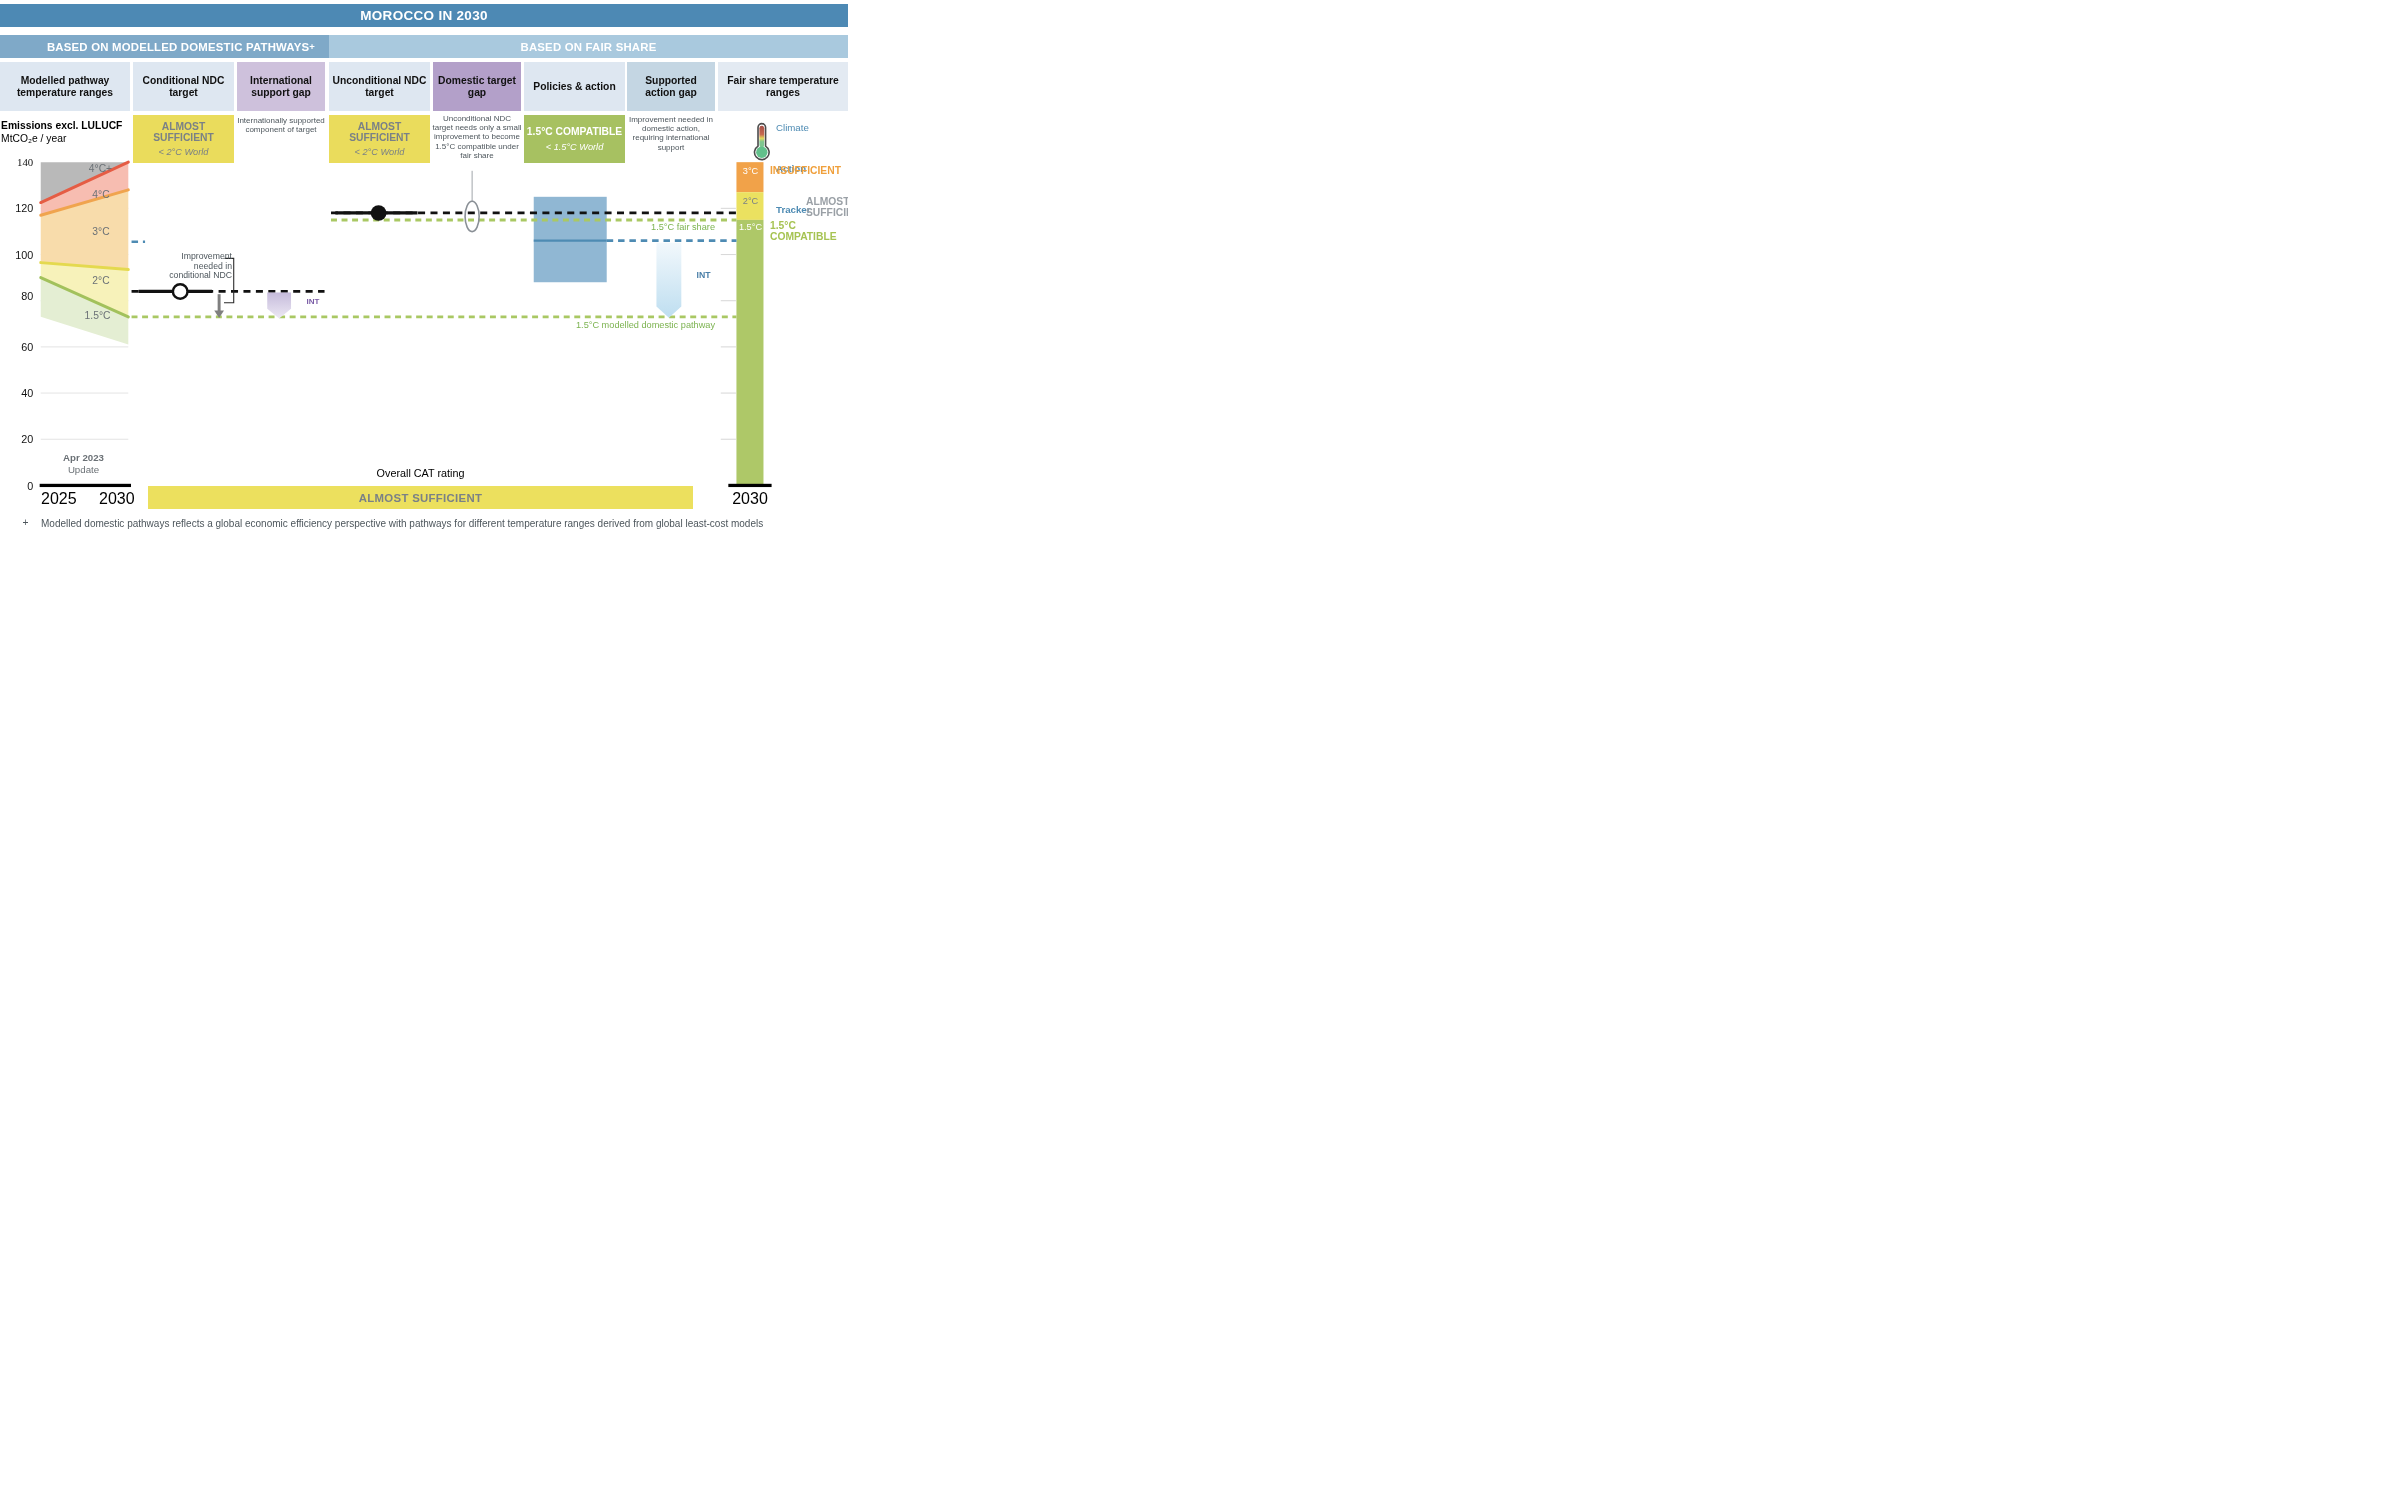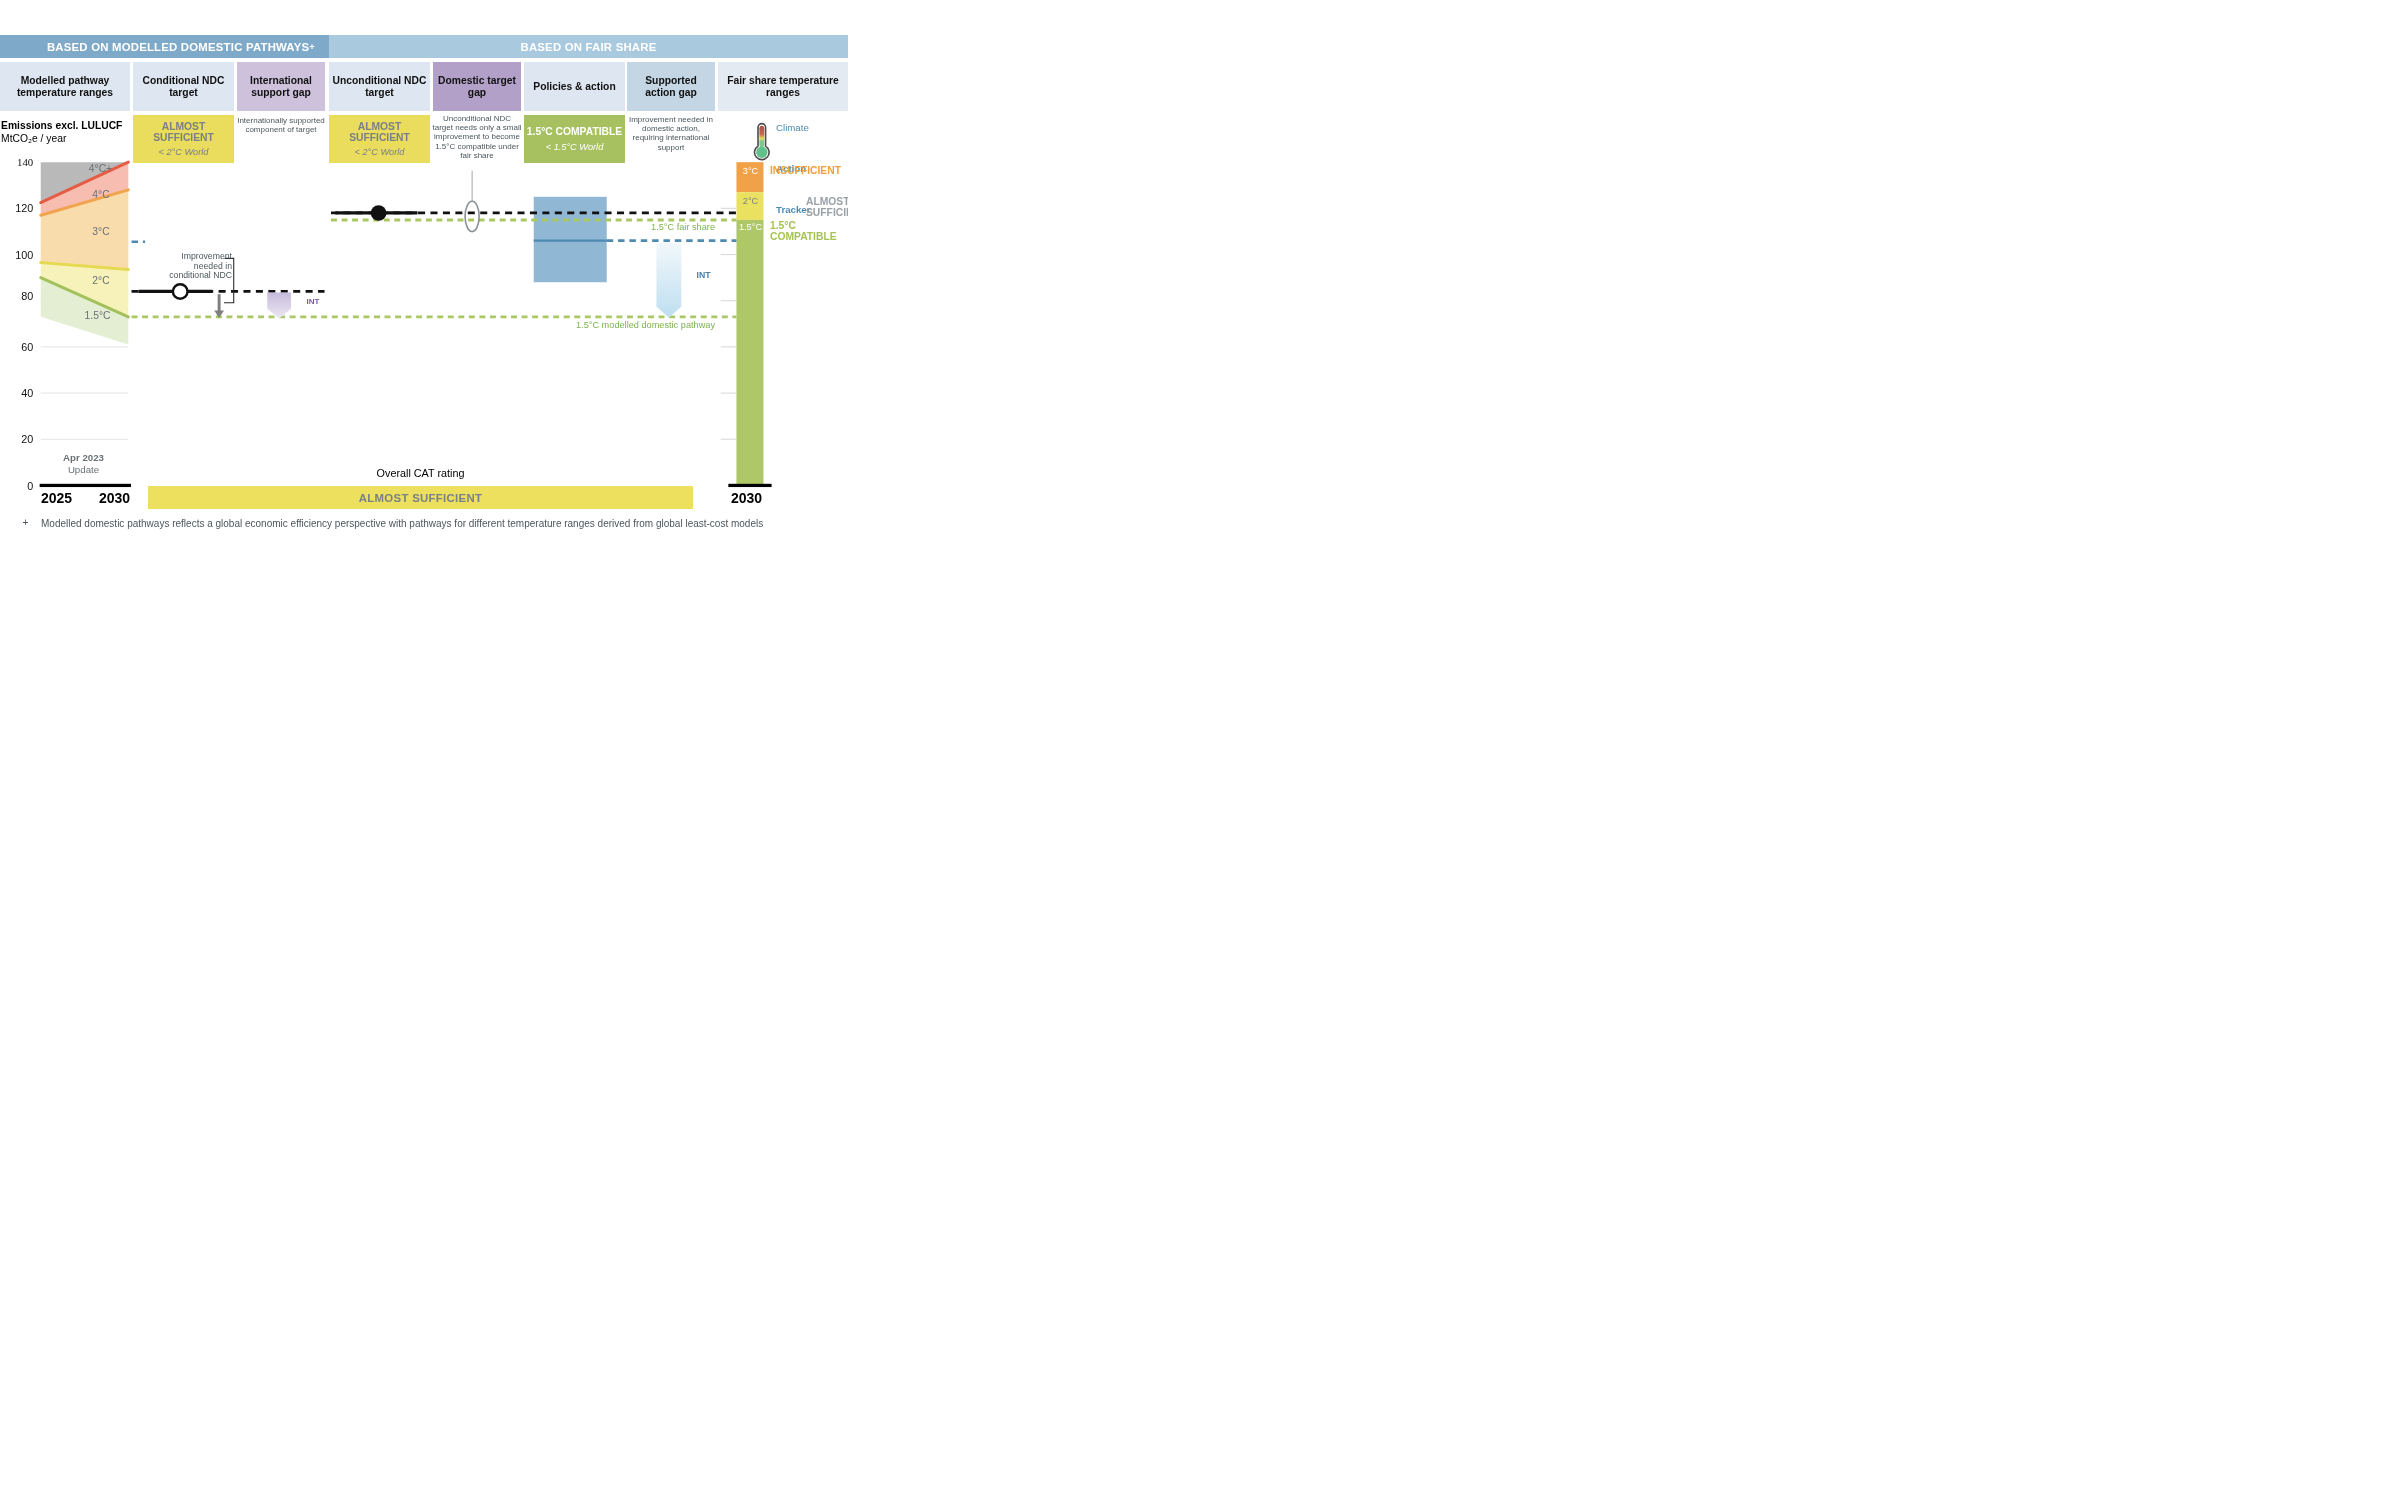--- a/index.html
+++ b/index.html
@@ -29,21 +29,21 @@
   .b-cond{left:133px;width:101px;}
   .b-uncond{left:329px;width:101px;}
   .b-pol{left:524px;width:101px;}
   .note{font-size:8px;color:#4d565c;line-height:1.15;}
   .n-intl{left:237px;top:116px;width:88px;}
   .n-dom{left:432px;top:114px;width:90px;}
   .n-supp{left:627px;top:115px;width:88px;}
   .emis1{left:1.1px;top:120px;width:130px;font-size:10.3px;font-weight:bold;color:#000;}
   .emis2{left:1.1px;top:133px;width:130px;font-size:10.3px;color:#000;}
   .ytick{left:3.2px;width:30px;text-align:right;font-size:10.8px;color:#111;}
-  .xlab{width:30px;top:490px;font-size:14px;font-weight:bold;color:#000;}
+  .xlab{width:30px;top:490px;font-size:16px;font-weight:normal;color:#000;text-align:center;}
   .upd1{left:51px;top:452px;width:65px;text-align:center;font-size:9.7px;font-weight:bold;color:#6b7176;}
   .upd2{left:51px;top:464px;width:65px;text-align:center;font-size:9.7px;color:#6b7176;}
   .bandlab{font-size:10.3px;color:#6b7176;text-align:center;}
   .impr{left:158px;top:252px;width:74px;text-align:right;font-size:8.7px;line-height:9.5px;color:#4d565c;}
   .intword{font-weight:bold;text-align:center;padding-left:34px;}
   .greenlab{font-size:9.2px;color:#7cb350;text-align:right;}
   .barlab{left:737px;width:27px;text-align:center;font-size:9.2px;}
   .ratelab{left:770px;width:78px;font-size:10.3px;font-weight:bold;line-height:10.8px;}
   .overall-title{left:148px;top:467px;width:545px;text-align:center;font-size:10.8px;color:#000;}
   .overall-bar{left:148px;top:486px;width:545px;height:23px;background:#ece05e;color:#7a8186;
@@ -53,20 +53,23 @@
   .logo-text{left:776px;top:123px;width:70px;font-size:9.7px;line-height:10.8px;color:#4e8bb3;}
   .logo-text .b{font-weight:bold;margin-top:30px;}
   #gfx{position:absolute;left:0;top:0;z-index:5;pointer-events:none;}
   .txt{z-index:10;}
 </style>
 </head>
 <body>
 
 <div id="stage">
 
+  <div class="abs ctr banner txt">
+      <span>MOROCCO IN 2030</span>
+    </div>
 
   <div class="abs ctr sec sec-left txt">
     <span>BASED ON MODELLED DOMESTIC PATHWAYS</span>
       <sup>+</sup>
   </div>
   <div class="abs ctr sec sec-right txt">
       <span>BASED ON FAIR SHARE</span>
     </div>
 
   <div class="abs ctr col c1 txt">

